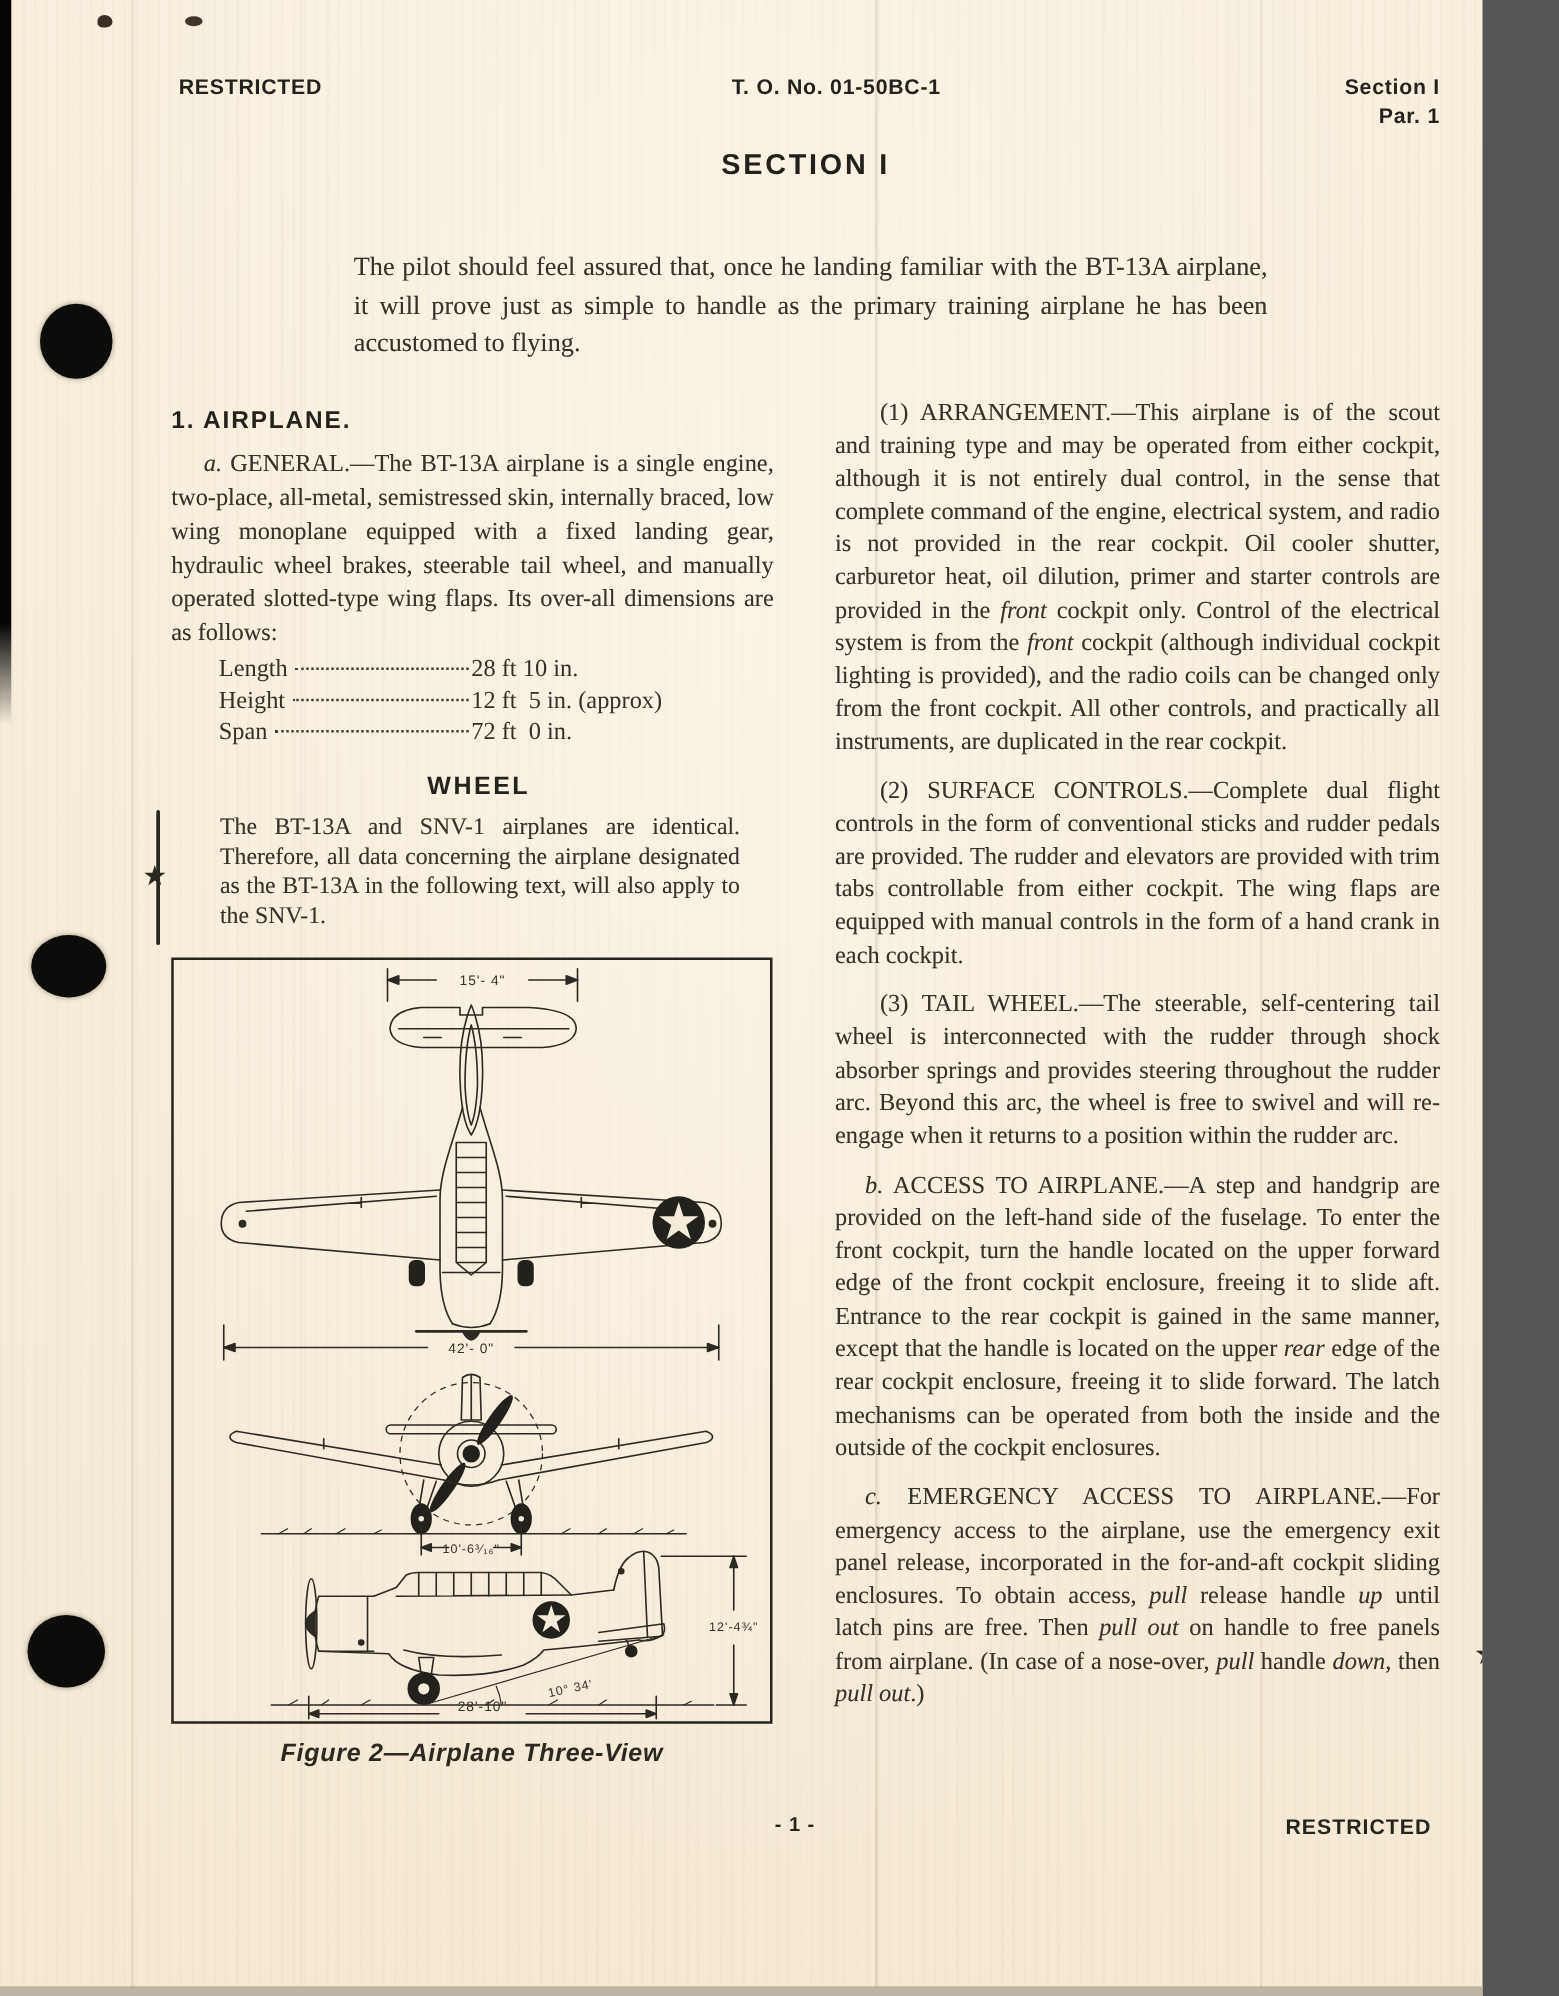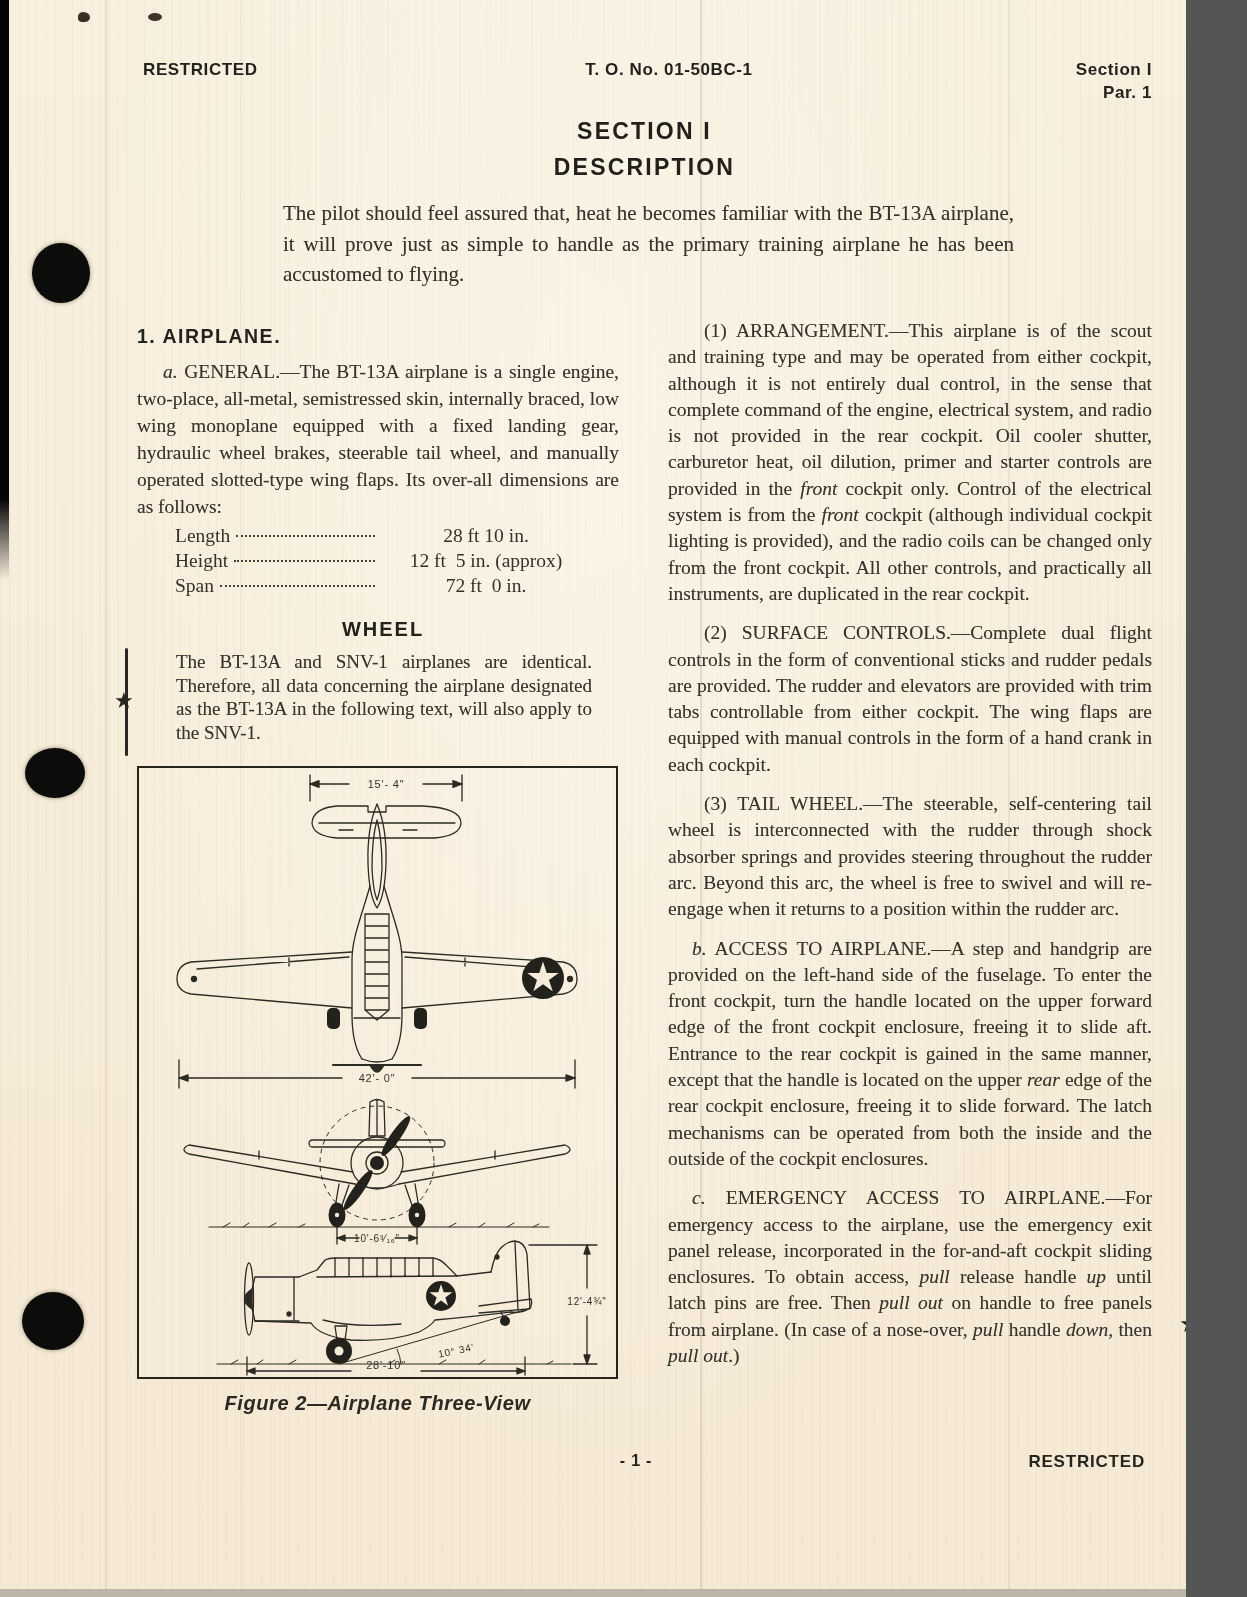--- a/index.html
+++ b/index.html
@@ -45,29 +45,28 @@
   <div class="hole" style="left:22px;top:1292px;width:62px;height:58px;"></div>
 
   <div class="abs hdr" style="left:143px;top:60px;">RESTRICTED</div>
   <div class="abs hdr" style="left:469px;top:60px;width:400px;text-align:center;">T. O. No. 01-50BC-1</div>
   <div class="abs hdr" style="left:1000px;top:58px;width:152px;text-align:right;line-height:23px;">
     <div>Section I</div>
     <div>Par. 1</div>
   </div>
 
   <div class="abs title" style="left:137px;top:118px;width:1015px;">SECTION I</div>
-  <div class="abs title" style="left:137px;top:154px;width:1015px;">DESCRIPTION</div>
-
-  <div class="abs body-just" style="left:283px;top:198px;width:731px;font-size:21px;line-height:30.5px;">The pilot should feel assured that, heat he becomes familiar with the BT-13A airplane, it will prove just as simple to handle as the primary training airplane he has been accustomed to flying.</div>
+
+  <div class="abs body-just" style="left:283px;top:198px;width:731px;font-size:21px;line-height:30.5px;">The pilot should feel assured that, once he landing familiar with the BT-13A airplane, it will prove just as simple to handle as the primary training airplane he has been accustomed to flying.</div>
 
   <div class="abs hdr" style="left:137px;top:325px;font-size:19.5px;letter-spacing:1.5px;">1. AIRPLANE.</div>
 
   <div class="abs body-just" style="left:137px;top:358px;width:482px;font-size:19.5px;line-height:27px;text-indent:26px;"><span class="it">a.</span><span> GENERAL.—The BT-13A airplane is a single engine, two-place, all-metal, semistressed skin, internally braced, low wing monoplane equipped with a fixed landing gear, hydraulic wheel brakes, steerable tail wheel, and manually operated slotted-type wing flaps. Its over-all dimensions are as follows:</span></div>
 
-  <div class="abs" style="left:175px;top:525px;width:420px;text-align:center;">
+  <div class="abs" style="left:175px;top:525px;width:420px;">
     <div class="dimrow">
       <span>Length</span>
       <span class="lead"></span>
       <span class="val">28 ft 10 in.</span>
     </div>
     <div class="dimrow">
       <span>Height</span>
       <span class="lead"></span>
       <span class="val">12 ft  5 in. (approx)</span>
     </div>

